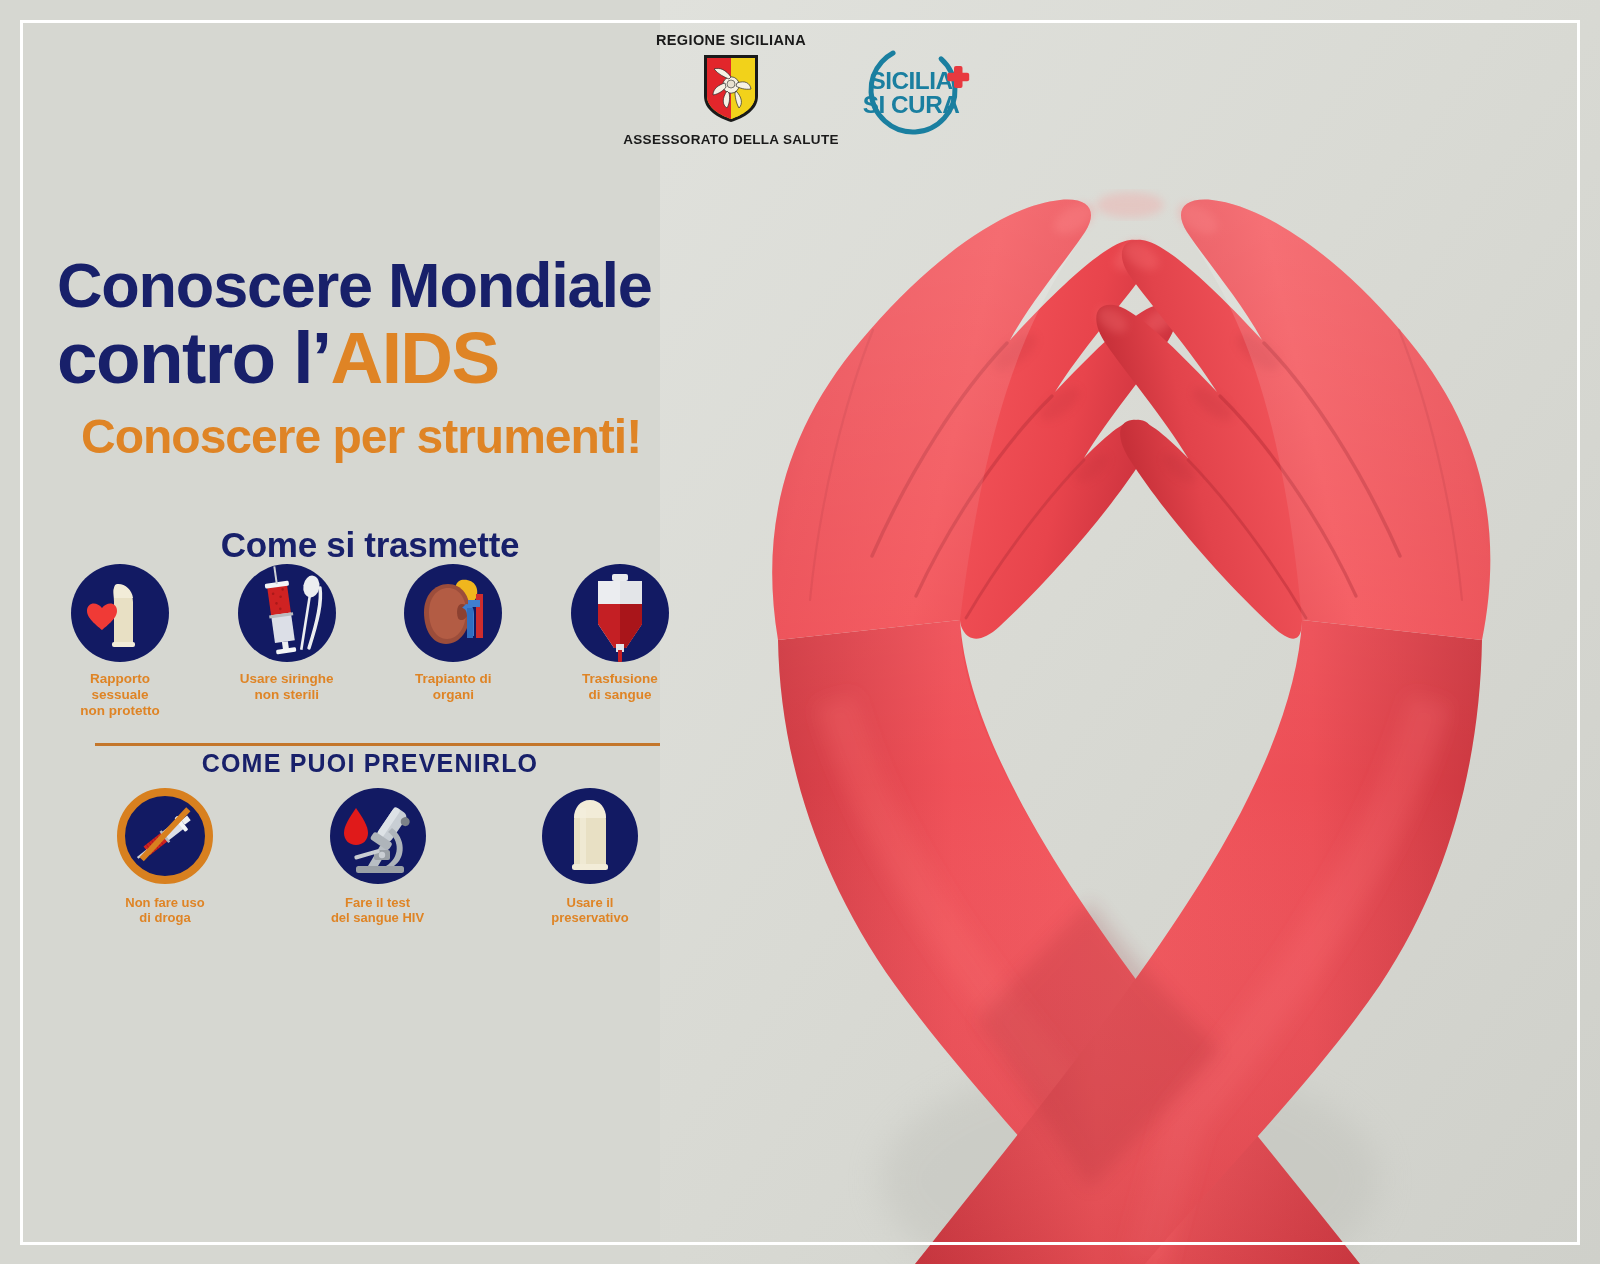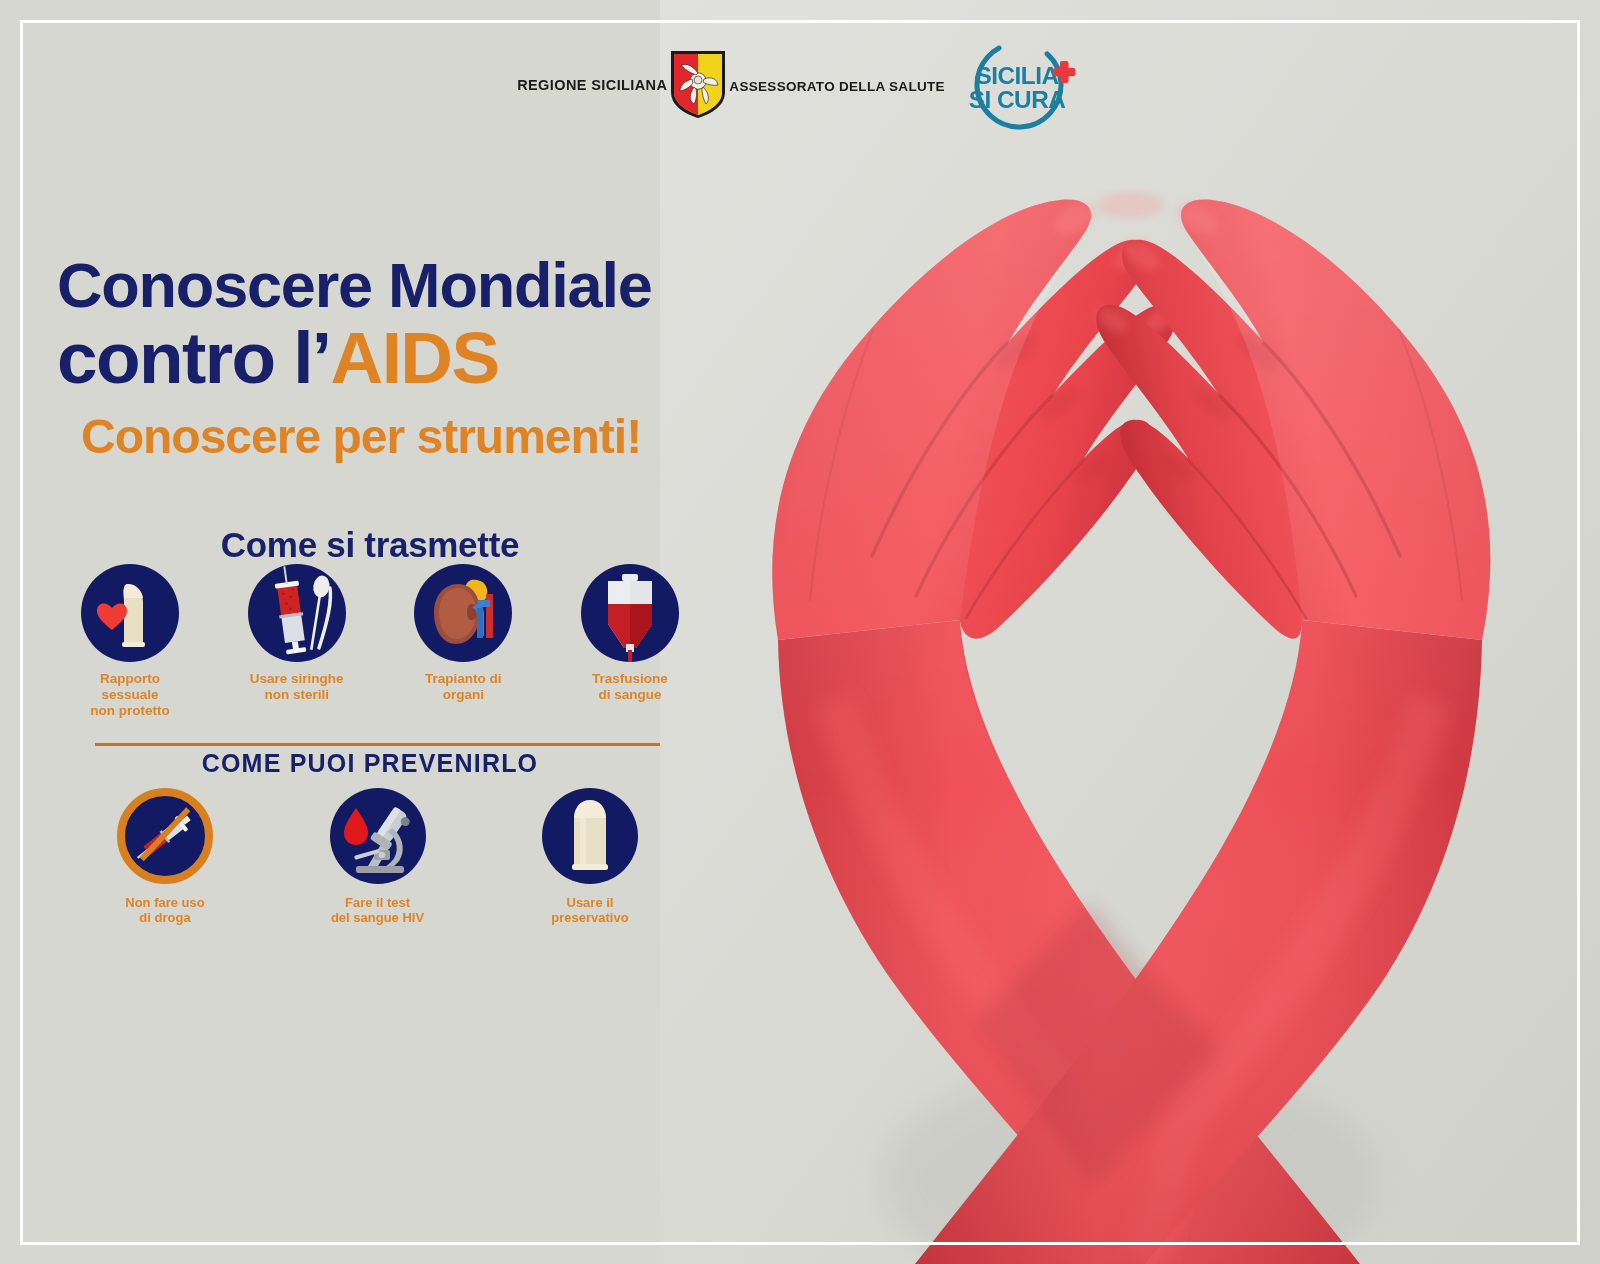--- a/index.html
+++ b/index.html
@@ -25,21 +25,21 @@
     pointer-events:none;
     z-index:40;
   }
 
   
   #logobar{
     position:absolute;left:0;top:32px;width:1600px;
     display:flex;justify-content:center;align-items:center;gap:18px;
     z-index:12;
   }
-  .logo-reg{display:flex;flex-direction:row;align-items:center;}
+  .logo-reg{display:flex;flex-direction:column;align-items:center;}
   .logo-reg .l1{
     font-size:14.5px;font-weight:bold;color:#1a1a1a;letter-spacing:.4px;
     font-family:"Liberation Sans",sans-serif;
   }
   .logo-reg .l3{
     font-size:13.5px;font-weight:bold;color:#1a1a1a;letter-spacing:.3px;margin-top:3px;
   }
   .shield-wrap{margin:4px 0 1px;}
 
   .logo-sicura{position:relative;width:120px;height:105px;text-align:right;}
@@ -67,21 +67,21 @@
   #trans-title{
     position:absolute;left:0;top:525px;width:740px;font-size:35px;letter-spacing:-.3px;
     z-index:12;
   }
   #prev-title{
     position:absolute;left:0;top:749px;width:740px;font-size:25px;letter-spacing:1.2px;
     z-index:12;
   }
 
   .icon-row{position:absolute;display:flex;z-index:12;}
-  #trans-row{left:70px;top:564px;width:620px;justify-content:space-between;}
+  #trans-row{left:60px;top:564px;width:620px;justify-content:space-between;}
   #prev-row{left:105px;top:788px;width:545px;justify-content:space-between;}
 
   .icon-cell{display:flex;flex-direction:column;align-items:center;width:120px;}
   .circle{
     width:98px;height:98px;border-radius:50%;
     background:#121a63;position:relative;overflow:hidden;
     display:flex;align-items:center;justify-content:center;
   }
   #prev-row .circle{width:96px;height:96px;}
   .circle.sky{background:#85c2ee;}

